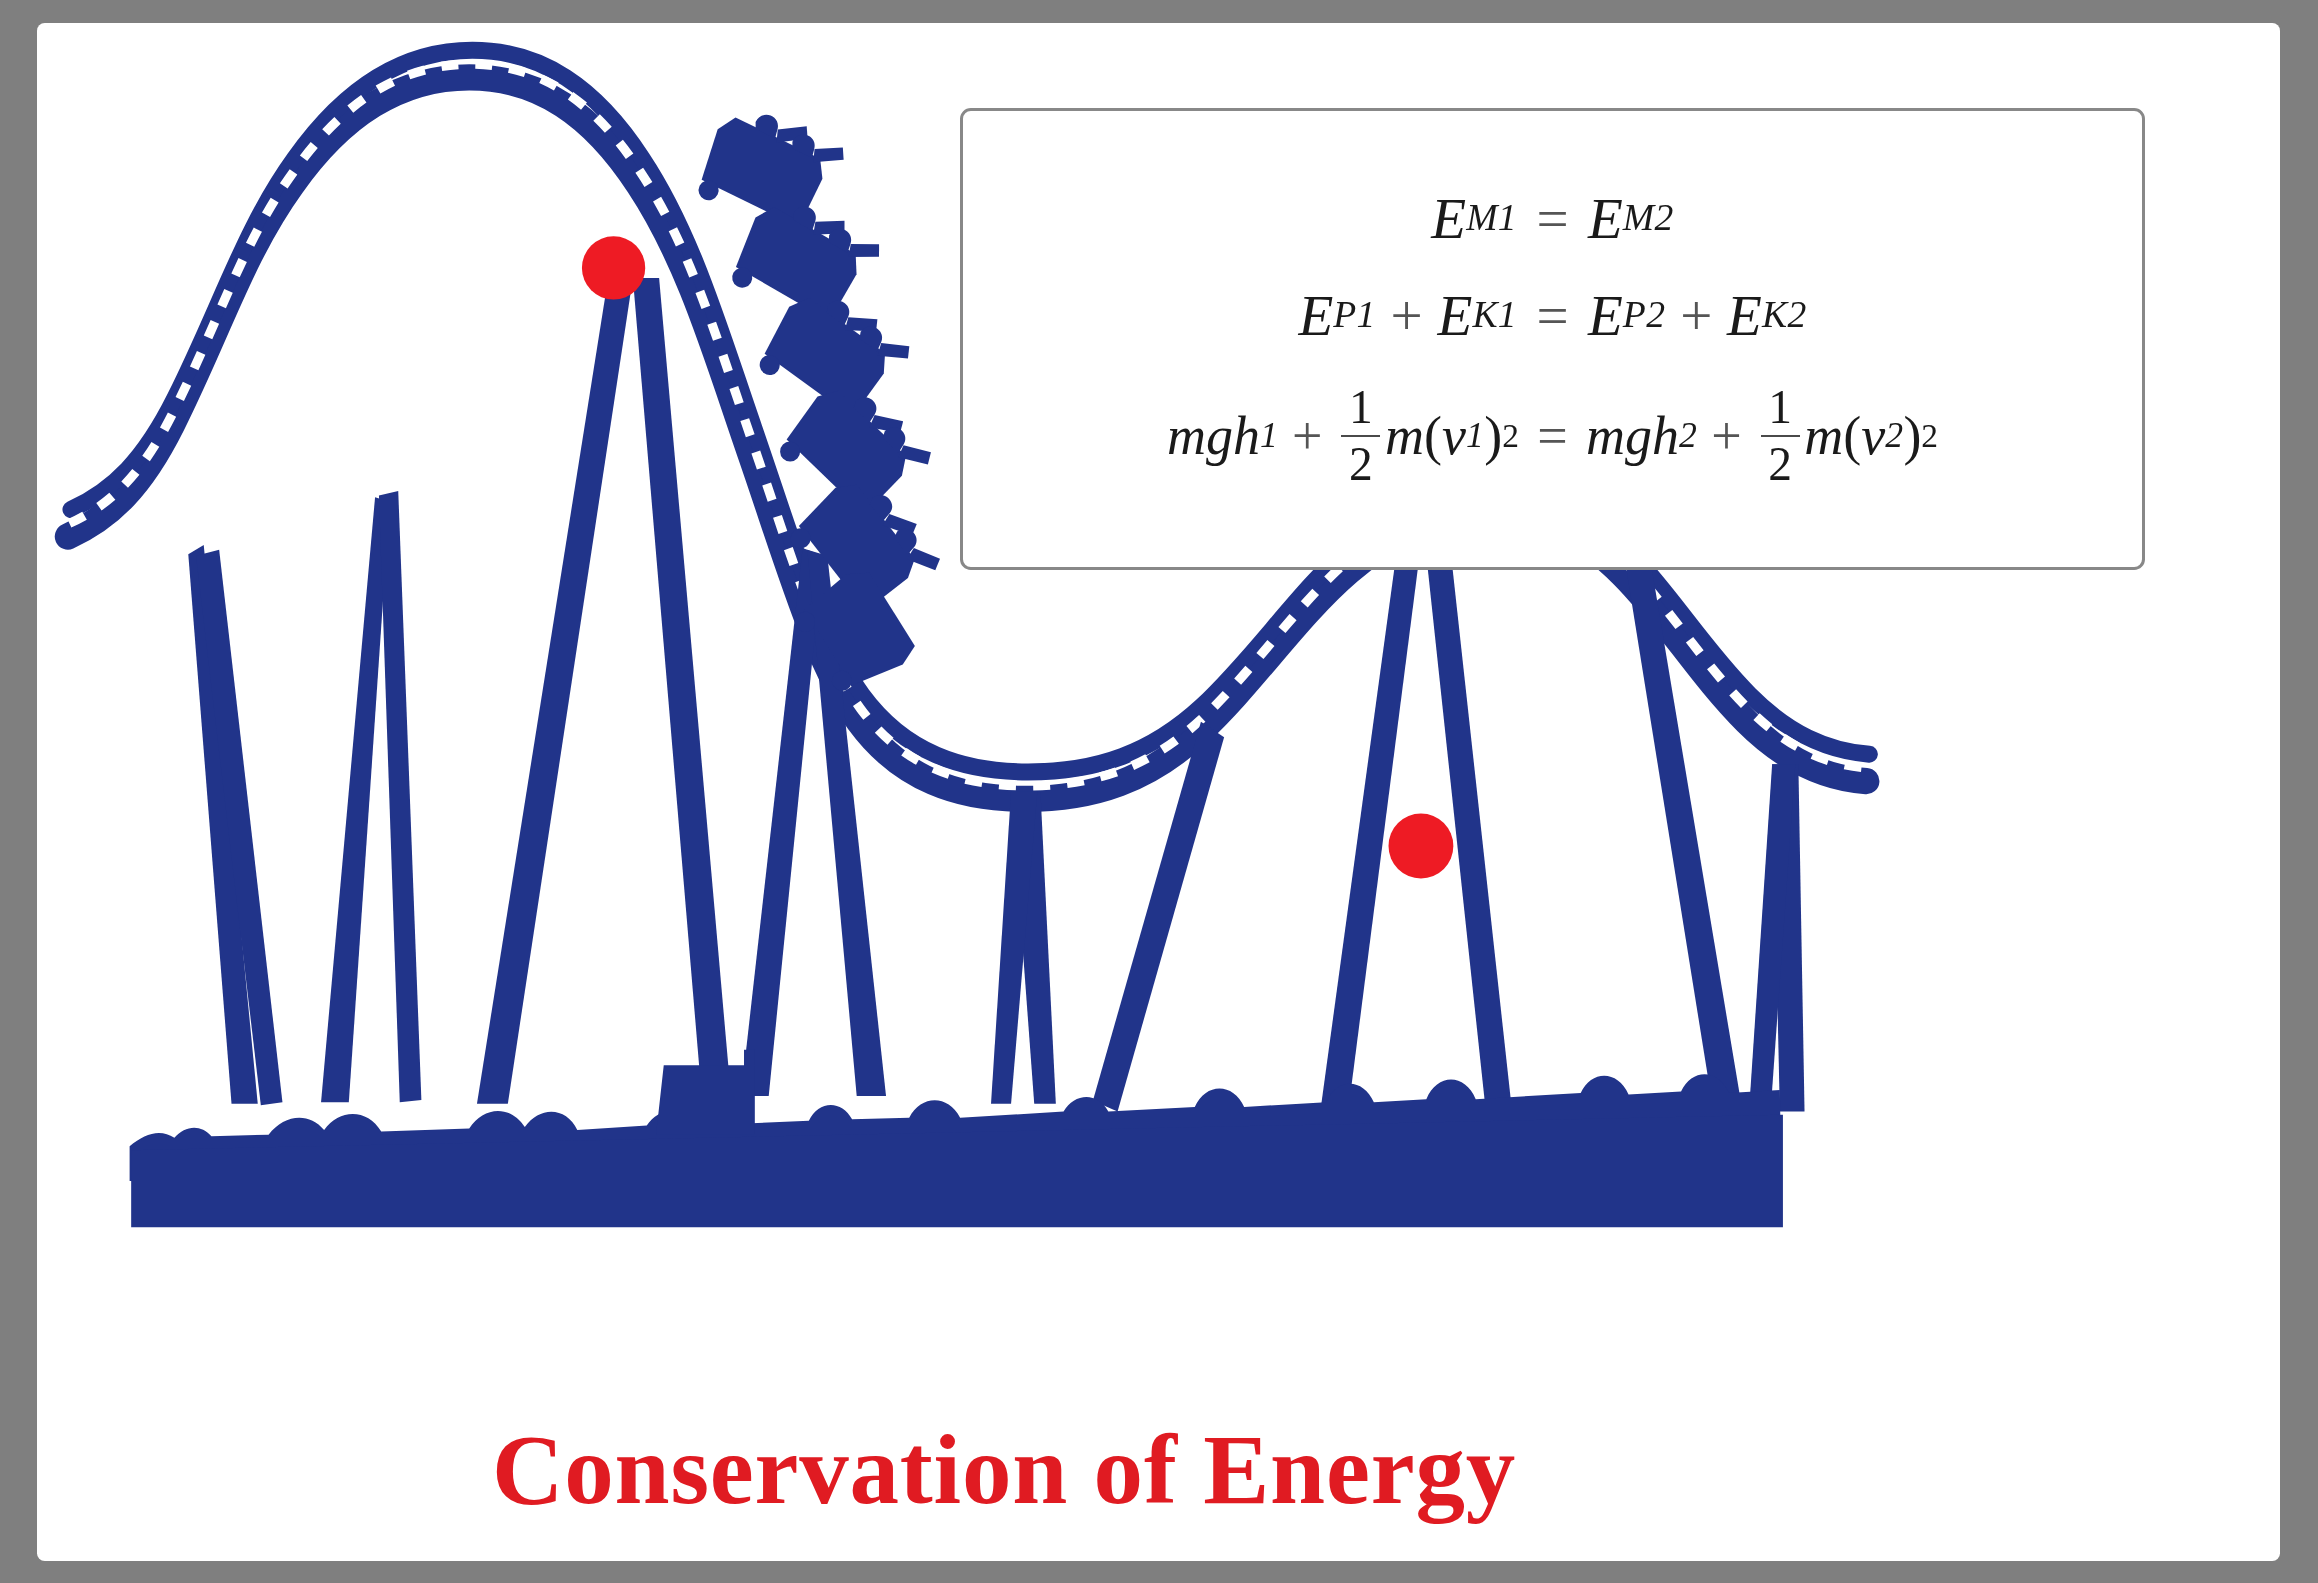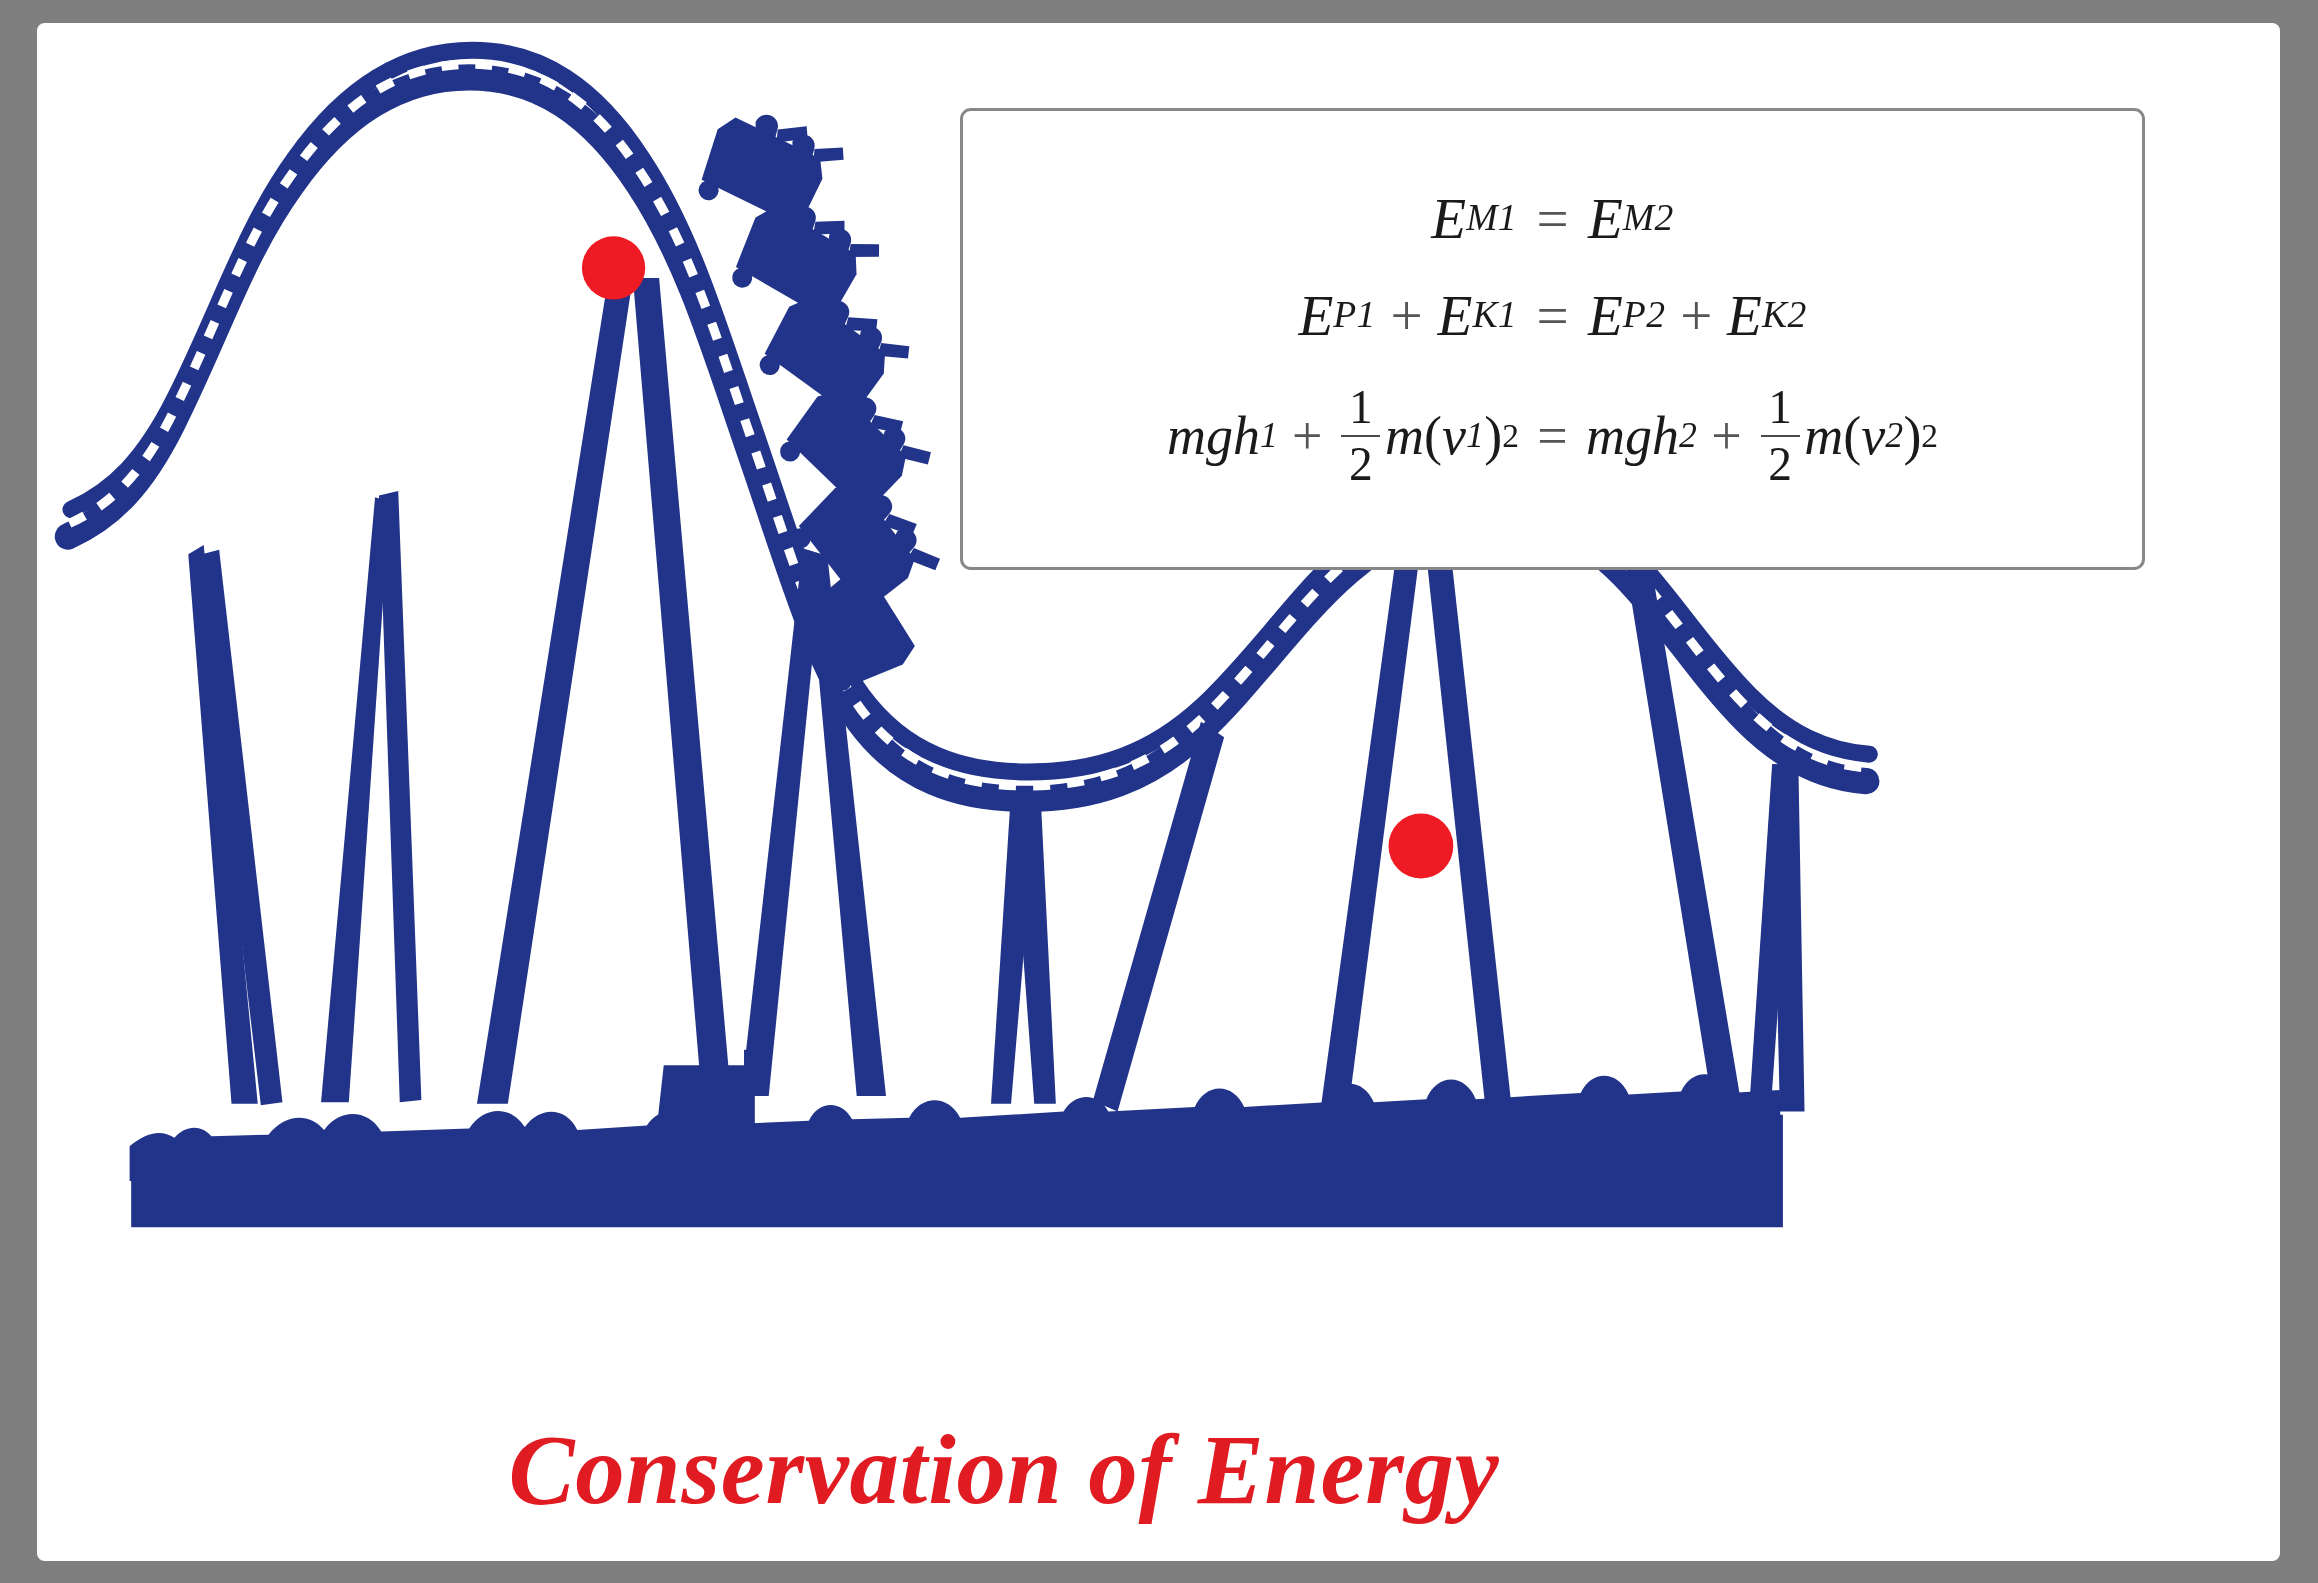--- a/index.html
+++ b/index.html
@@ -126,21 +126,20 @@
     left: 0;
     top: 1397px;
     width: 1934px;
     text-align: center;
     font-family: "Liberation Serif", "DejaVu Serif", serif;
     font-weight: bold;
     font-size: 99px;
     letter-spacing: 0.8px;
     color: #e01b22;
     line-height: 1;
-    font-style: italic;
   }
 </style>
 </head>
 <body>
 
 <div id="poster">
   <div id="inner-canvas">
 
     <svg id="artwork" viewBox="0 0 2906 1992" xmlns="http://www.w3.org/2000/svg">
 

